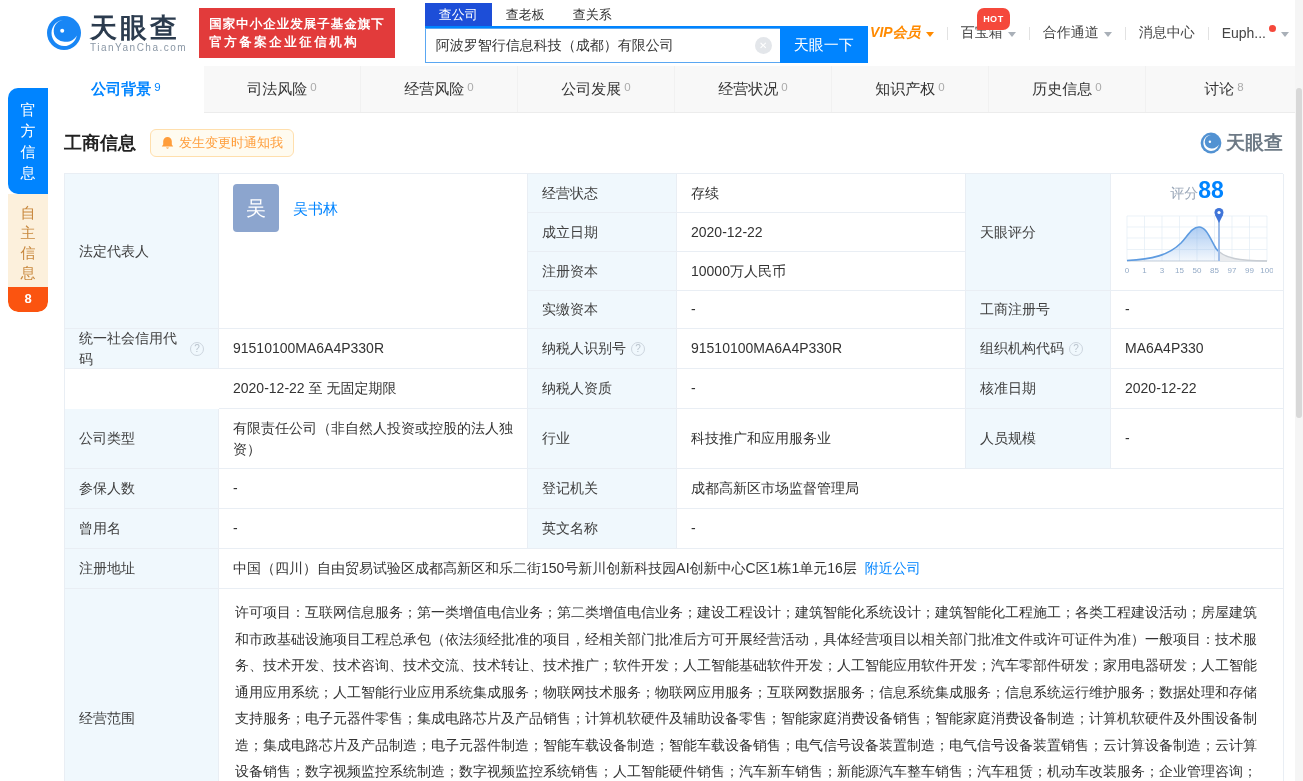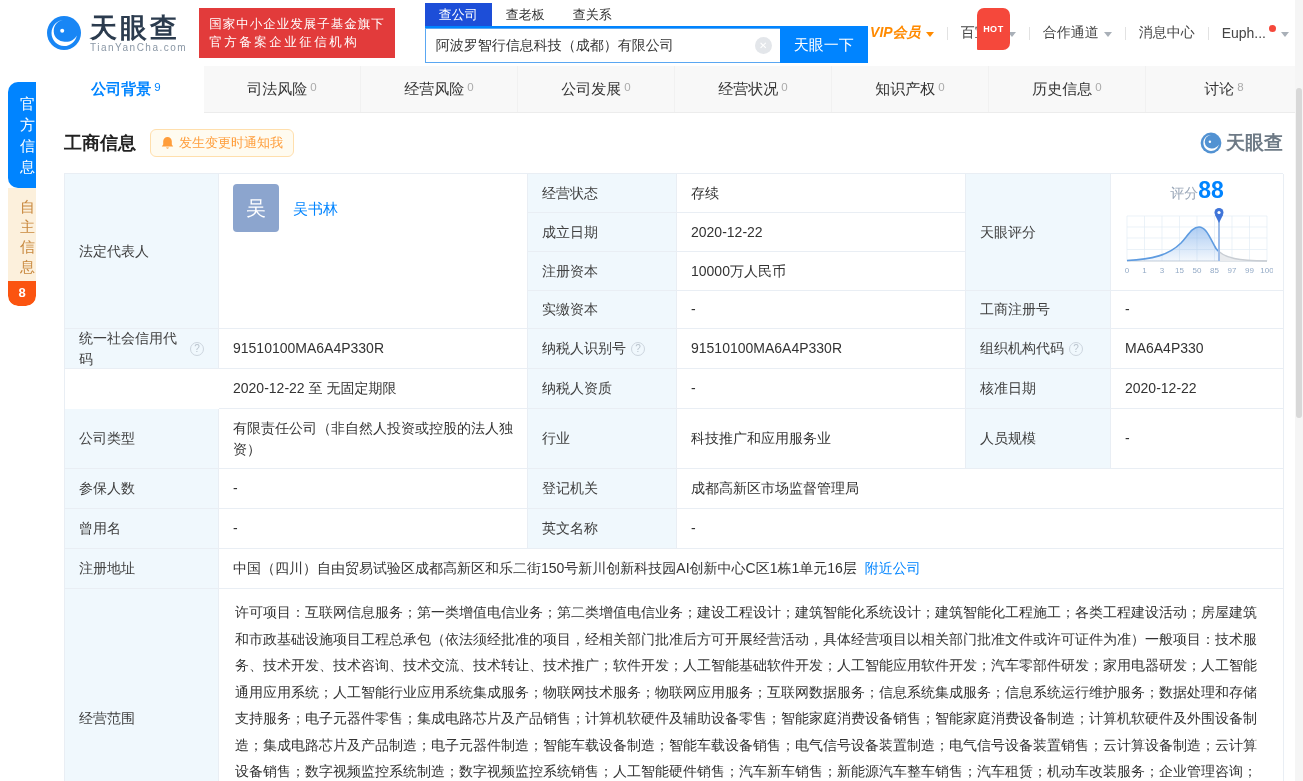--- a/index.html
+++ b/index.html
@@ -5,21 +5,21 @@
   * { box-sizing: border-box; margin: 0; padding: 0; }
   html,body { width:1303px; height:781px; background:#fff; overflow:hidden;
     font-family:"Liberation Sans","DejaVu Sans",sans-serif; color:#333; }
   .page { position:relative; width:1303px; height:781px; }
 
   
   .hdr { height:66px; display:flex; align-items:center; padding-left:46px; background:#fff; }
   .logo { display:flex; align-items:center; gap:8px; cursor:pointer; }
   .logo-txt .cn { font-size:27px; font-weight:bold; color:#2b3b4e; letter-spacing:3px; line-height:28px; }
   .logo-txt .en { font-size:10px; color:#8a97a5; letter-spacing:1.5px; }
-  .gov-badge { margin-left:12px; background:#e23b3b; color:#fff; font-size:12.5px; font-weight:normal;
+  .gov-badge { margin-left:12px; background:#e23b3b; color:#fff; font-size:12.5px; font-weight:bold;
     padding:7px 10px; line-height:18px; letter-spacing:1px; }
   .gov-badge div:last-child { letter-spacing:2.5px; }
 
   .search { margin-left:30px; width:443px; }
   .stabs { display:flex; border-bottom:2px solid #0084ff; }
   .stab { font-size:13px; padding:3px 14px 2px; color:#333; cursor:pointer; }
   .stab.active { background:#1d4ed8; color:#fff; }
   .srow { display:flex; height:35px;border-radius:14px; }
   .sinput-wrap { position:relative; flex:1; }
   .sinput { width:100%; height:35px; border:1px solid #5aa7f2; border-right:none;
@@ -31,25 +31,25 @@
     font-family:"Liberation Sans","DejaVu Sans",sans-serif; }
 
   .hmenu { margin-left:auto; display:flex; align-items:center; font-size:14px; padding-right:14px; }
   .sep { width:1px; height:13px; background:#e2e2e2; margin:0 13px; }
   .mitem { color:#444; cursor:pointer; display:flex; align-items:center; gap:5px; position:relative; }
   .vip { color:#ff8a00; font-weight:bold; font-style:italic; cursor:pointer; display:flex; align-items:center; gap:5px; }
   .car { width:0; height:0; border-left:4px solid transparent; border-right:4px solid transparent;
     border-top:5px solid #a9b0b8; margin-top:2px; }
   .vip .car { border-top-color:#ff8a00; }
   .hot { position:absolute; top:-16px; right:6px; background:#f5483b; color:#fff; font-size:9px;
-    font-weight:bold; font-style:normal; padding:16px 6px; border-radius:7px 7px 7px 1px; letter-spacing:.5px; }
+    font-weight:bold; font-style:normal; padding:6px 6px; border-radius:7px 7px 7px 1px; letter-spacing:.5px; }
   .reddot { width:7px; height:7px; border-radius:50%; background:#f5483b; margin:-10px 0 0 -2px; }
 
   
-  .side { position:absolute; left:8px; top:82px; width:28px; z-index:6; }
+  .side { position:absolute; left:8px; top:88px; width:40px; z-index:6; }
   .side-official { background:#0084ff; color:#fff; border-radius:10px 0 0 10px;
     padding:11px 12px; font-size:15px; line-height:21px; text-align:center; cursor:pointer; word-break:break-all; }
   .side-self { background:#fcf0dc; color:#c8883e; border-radius:0 0 10px 10px; cursor:pointer; overflow:hidden; }
   .side-self-txt { padding:9px 12px 4px; font-size:15px; line-height:20px; text-align:center; word-break:break-all; }
   .side-self-cnt { background:#fb5410; color:#fff; font-size:13px; font-weight:bold; text-align:center;
     padding:4px 0 6px; border-radius:0 0 10px 10px; }
 
   
   .tabs { margin-left:48px; height:47px; display:flex; background:#f8f8f8; border-bottom:1px solid #ececec; }
   .tab { flex:1; display:flex; align-items:flex-start; justify-content:center; padding-top:14px; gap:3px;

